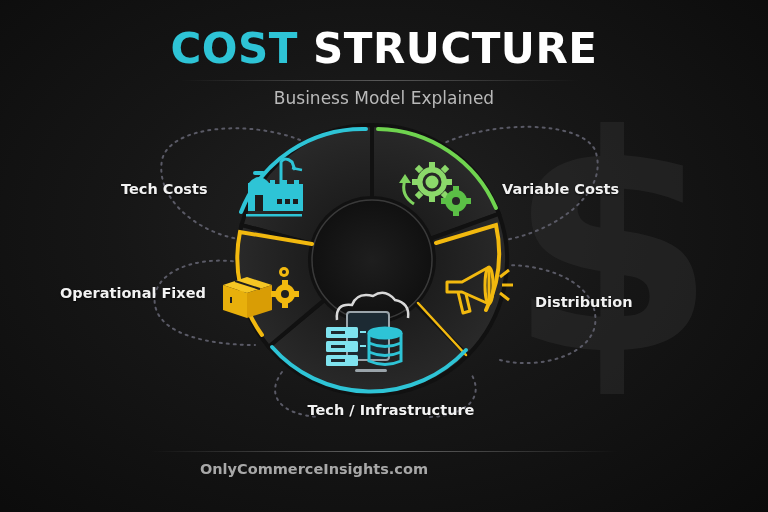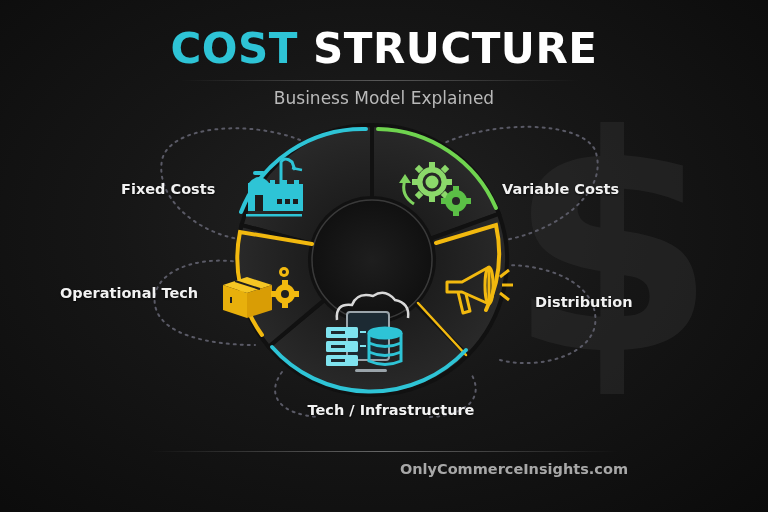--- a/index.html
+++ b/index.html
@@ -26,21 +26,21 @@
   }
   .label {
     color: #f2f2f2; font-weight: bold; font-size: 14.5px; line-height: 19px;
     text-shadow: 0 1px 2px rgba(0,0,0,0.7);
   }
   .footer-rule {
     left: 150px; width: 468px; top: 451px; height: 1px;
     background: linear-gradient(90deg, rgba(255,255,255,0), rgba(255,255,255,0.35) 50%, rgba(255,255,255,0));
   }
   .footer {
-    left: 0; width: 628px; top: 459px; text-align: right;
+    left: 0; width: 628px; top: 459px; text-align: center;
     color: #a8a8a8; font-size: 14.5px; font-weight: bold; line-height: 20px;
   }
   svg { position: absolute; left: 0; top: 0; }
 </style>
 </head>
 <body>
 
 <svg width="768" height="512" viewBox="0 0 768 512">
   <defs>
     <radialGradient id="segFill" cx="372" cy="260" r="140" gradientUnits="userSpaceOnUse">
@@ -174,22 +174,22 @@
   </g>
 </svg>
 
 <div class="abs title">
   <span class="accent">COST</span>
   <span class="rest">STRUCTURE</span>
 </div>
 <div class="abs title-rule"></div>
 <div class="abs subtitle">Business Model Explained</div>
 
-<div class="abs label" style="left:121px; top:180px;">Fixed Costs</div>
+<div class="abs label" style="left:121px; top:180px;">Tech Costs</div>
 <div class="abs label" style="left:502px; top:180px;">Variable Costs</div>
 <div class="abs label" style="left:535px; top:293px;">
   <div>Distribution</div>
 </div>
-<div class="abs label" style="left:60px; top:284px;">Operational Tech</div>
+<div class="abs label" style="left:60px; top:284px;">Operational Fixed</div>
 <div class="abs label" style="left:17px; width:748px; text-align:center; top:401px;">Tech / Infrastructure</div>
 
 <div class="abs footer-rule"></div>
 <div class="abs footer">OnlyCommerceInsights.com</div>
 
 </body></html>

